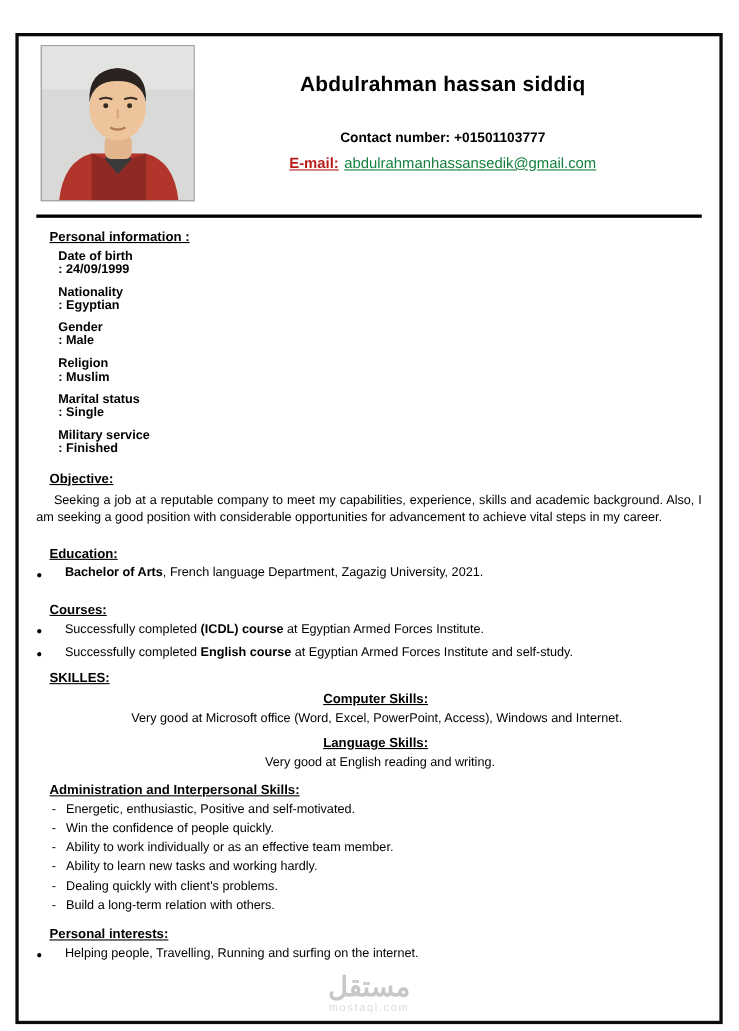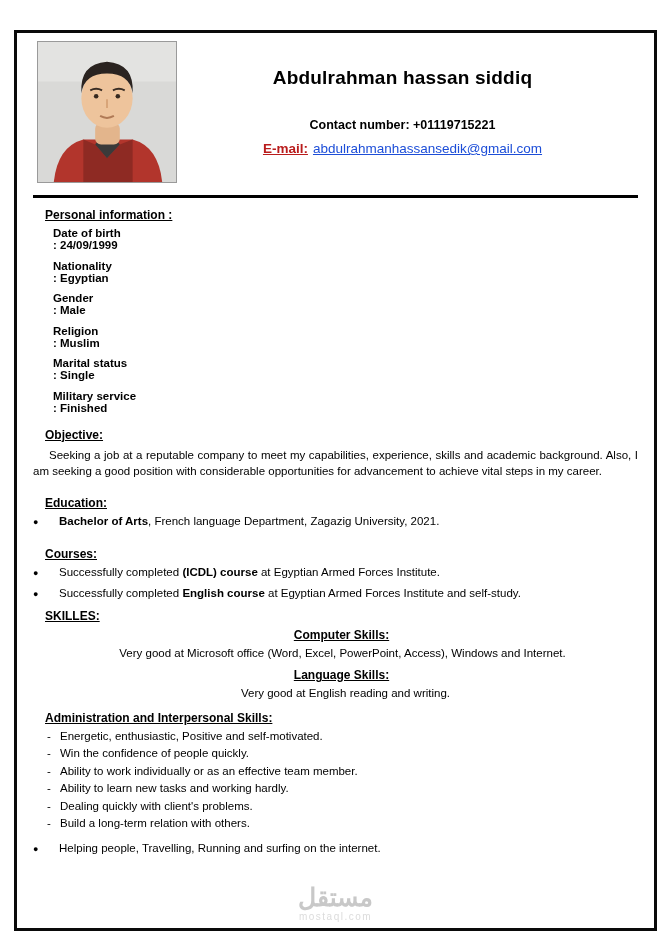--- a/index.html
+++ b/index.html
@@ -15,21 +15,21 @@
   }
   
   .header { display:flex; padding-top:8px; }
   .photo { width:140px; height:142px; flex:none; margin-left:4px; border:1px solid #9a9a9a; background:#d8d8d6; }
   .photo svg { display:block; width:100%; height:100%; }
   .header-text { flex:1; text-align:center; padding-top:26px; padding-right:10px; }
   .name { font-size:19px; font-weight:bold; margin-bottom:29px; letter-spacing:.2px; }
   .hline { font-size:12.5px; font-weight:bold; margin-bottom:9px; }
   .email-line { font-size:13.5px; margin-top:3px; }
   .email-label { color:#b91c1c; font-weight:bold; text-decoration:underline; margin-right:5px; }
-  .email-value { color:#1d4ed8; text-decoration:underline; cursor:pointer; }
+  .email-value { color:#15803d; text-decoration:underline; cursor:pointer; }
   .divider { border-top:3px solid #000; margin-top:12px; }
   
   .sec-title { font-size:12px; font-weight:bold; text-decoration:underline; margin-left:12px; margin-bottom:5px; }
   .pi { margin-top:10px; }
   .pi-row { display:flex; font-size:11.5px; font-weight:bold; margin:0 0 8.5px 20px;flex-direction:column; }
   .pi-label { width:96px; flex:none; }
   .objective { margin-top:14px; }
   .para { font-size:11.5px; line-height:1.45; text-align:justify; text-indent:16px; }
   .education { margin-top:16px; }
   .courses { margin-top:20px; }
@@ -68,21 +68,21 @@
         <path d="M53 49 Q59 46 65 49" stroke="#3a2d24" stroke-width="2" fill="none"></path>
         <path d="M76 49 Q82 46 88 49" stroke="#3a2d24" stroke-width="2" fill="none"></path>
         <circle cx="59" cy="55" r="2.3" fill="#35281f"></circle>
         <circle cx="81" cy="55" r="2.3" fill="#35281f"></circle>
         <path d="M70 58 L70 67" stroke="#d8a478" stroke-width="2" fill="none"></path>
         <path d="M63 75 Q70 79 77 75" stroke="#b07a56" stroke-width="2" fill="none"></path>
       </svg>
     </div>
     <div class="header-text">
       <div class="name">Abdulrahman hassan siddiq</div>
-      <div class="hline">Contact number: +01119715221</div>
+      <div class="hline">Contact number: +01501103777</div>
       <div class="email-line">
         <span class="email-label">E-mail:</span><span class="email-value">abdulrahmanhassansedik@gmail.com</span>
       </div>
     </div>
   </div>
 
   <div class="divider"></div>
 
   <div class="pi">
     <div class="sec-title">Personal information :</div>
@@ -173,20 +173,21 @@
         <span>Dealing quickly with client's problems.</span>
       </div>
       <div class="dash-item">
         <span class="dash">-</span>
         <span>Build a long-term relation with others.</span>
       </div>
     </div>
   </div>
 
   <div class="interests">
+    <div class="sec-title">Personal interests:</div>
     <div class="bullet-item">
       <span class="bullet">●</span>
       <span>Helping people, Travelling, Running and surfing on the internet.</span>
     </div>
   </div>
 
   <div class="watermark">
     <div class="wm-ar">مستقل</div>
     <div class="wm-en">mostaql.com</div>
   </div>

